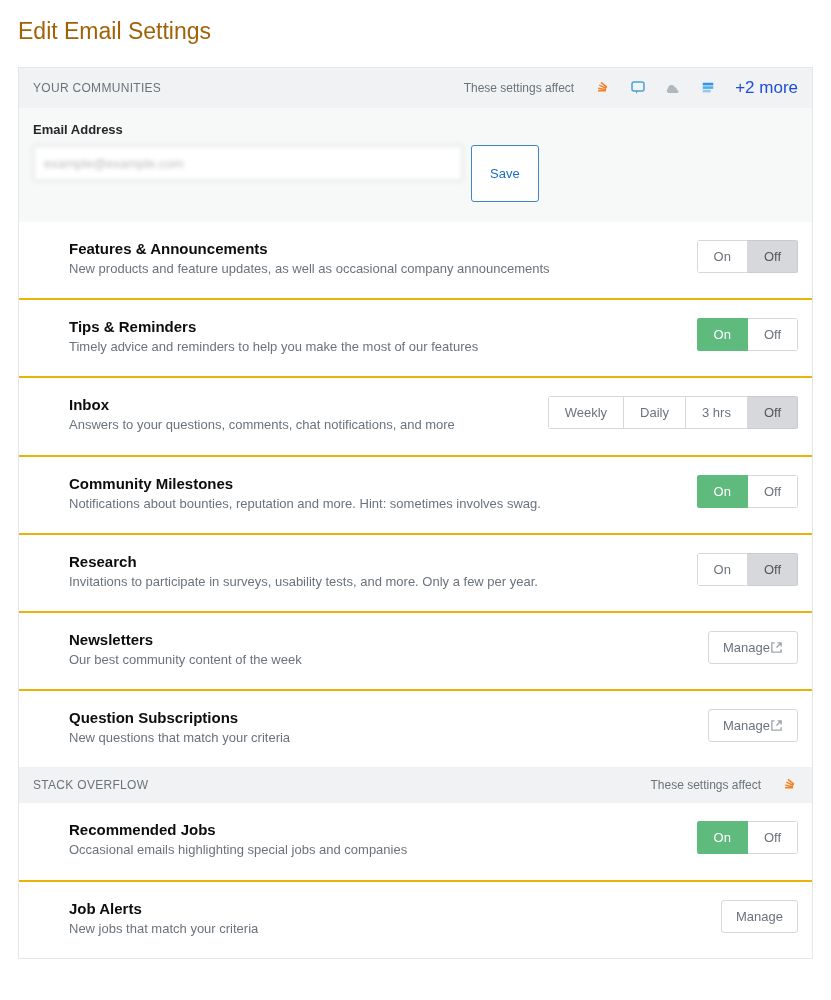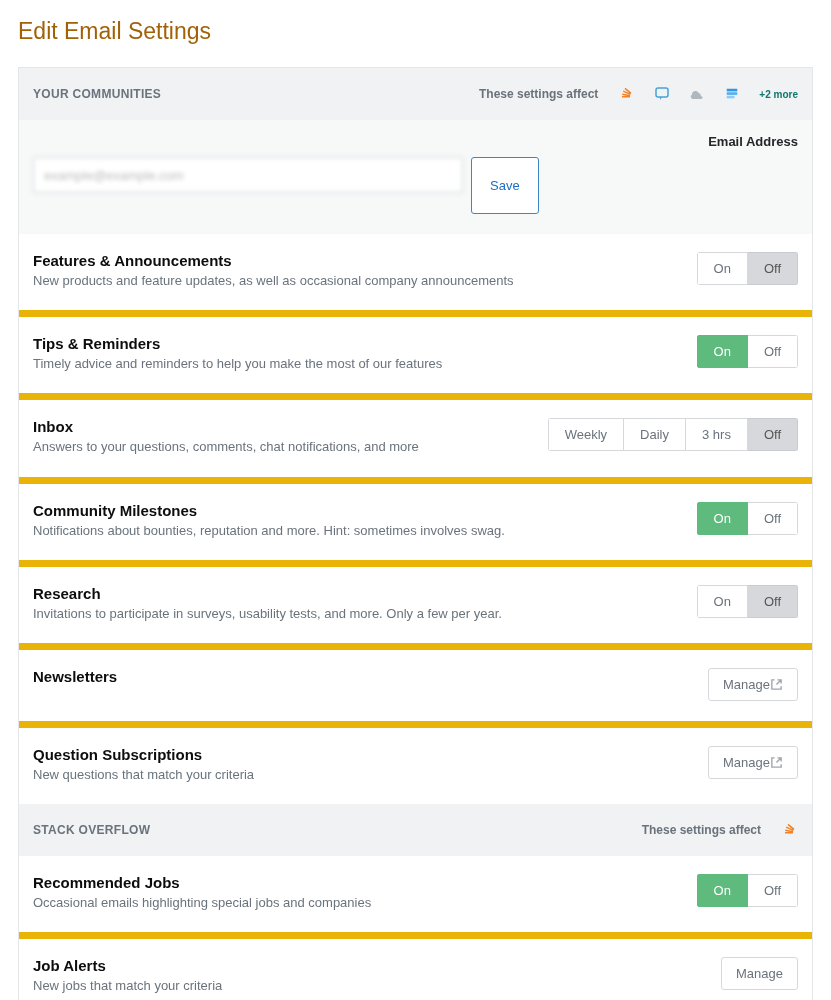--- a/index.html
+++ b/index.html
@@ -15,52 +15,50 @@
     font-size: 23px;
     font-weight: 400;
     margin: 0 0 22px 0;
     color: #a16207;
   }
   .panel {
     border: 1px solid #e4e6e8;
   }
   .section-header {
     background: #f1f2f3;
-    padding: 18px 14px;
+    padding: 10px 14px;
     display: flex;
     align-items: center;
     justify-content: space-between;
     font-size: 12px;
     color: #6a737c;
-    font-weight: bold;
   }
   .section-header .left {
     letter-spacing: 0.3px;
   }
   .section-header .right {
     display: flex;
     align-items: center;
     gap: 19px;
     font-size: 12px;
     color: #6a737c;
   }
   .section-header .right .affects-label { margin-right: 2px; }
 
   .icon-wrap { display:inline-flex; align-items:center; justify-content:center; width:16px; height:16px; }
-  .more-link { color:#0f766e; font-size:10px; cursor:pointer; }
+  .more-link { color:#1d4ed8; font-size:17px; cursor:pointer; }
   .email-block {
     background: #f7f8f8;
     padding: 14px 14px 20px 14px;
   }
   .email-label {
     font-size: 13px;
     font-weight: 700;
     color: #242729;
     margin-bottom: 8px;
-    text-align: right;
   }
   .email-row { display:flex; gap:8px; align-items:stretch; }
   .email-input {
     width: 430px;
     height: 36px;
     padding: 6px 10px;
     border: 1px solid #c8ccd0;
     border-radius: 3px;
     background:#fff;
     font-size: 13px;
@@ -72,26 +70,26 @@
     border: 1px solid #3e86c8;
     color: #1b6ec2;
     background: #fff;
     border-radius: 3px;
     font-size: 13px;
     cursor: pointer;
   }
   .row {
     display:flex;
     padding: 18px 14px 20px 14px;
-    border-top: 7px solid #eab308;
+    border-top: 2px solid #eab308;
     align-items: flex-start;
     justify-content: space-between;
   }
   .row:first-of-type { border-top: none; }
-  .row .text { max-width: 500px; }
+  .row .text { max-width: 500px; margin-left: 36px; }
   .row-title {
     font-size: 15px;
     font-weight: 700;
     color: #0c0d0e;
     margin-bottom: 3px;
   }
   .row-desc {
     font-size: 13px;
     color: #6a737c;
     line-height: 1.4;
@@ -246,20 +244,21 @@
         <div class="toggle-group">
           <button class="toggle-btn">On</button>
           <button class="toggle-btn active-off">Off</button>
         </div>
       </div>
     </div>
 
     <div class="row">
       <div class="text">
         <div class="row-title">Newsletters</div>
+        <div class="row-desc">Our best community content of the week</div>
       </div>
       <div class="controls">
         <button class="manage-btn">
           <span>Manage</span>
           <span class="ext-icon">
             <svg viewBox="0 0 14 14" width="13" height="13">
                 <path fill="none" stroke="#9fa6ad" stroke-width="1.5" d="M5 2H2v10h10V9M7 7l5-5M8 2h4v4"></path>
               </svg>
           </span>
         </button>

